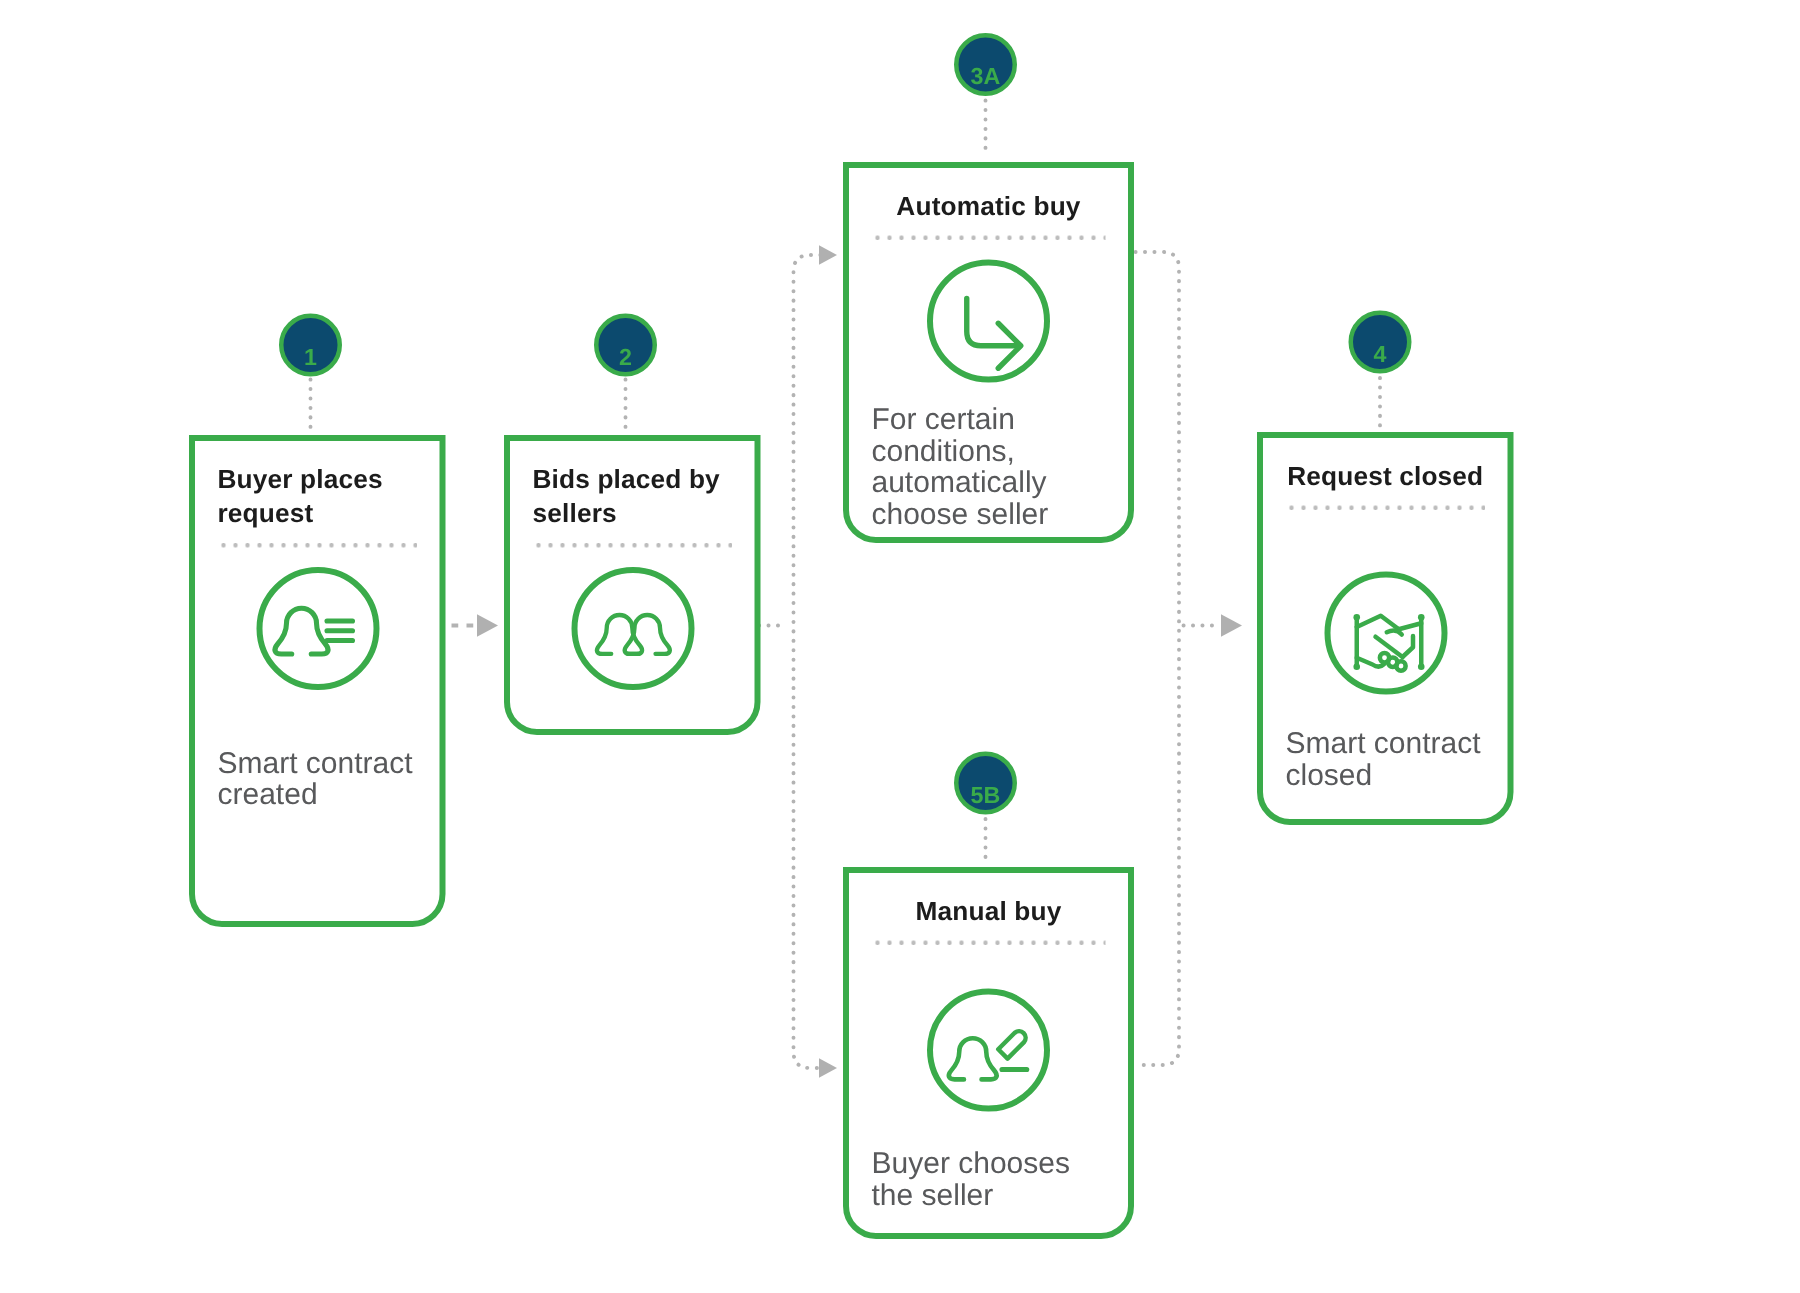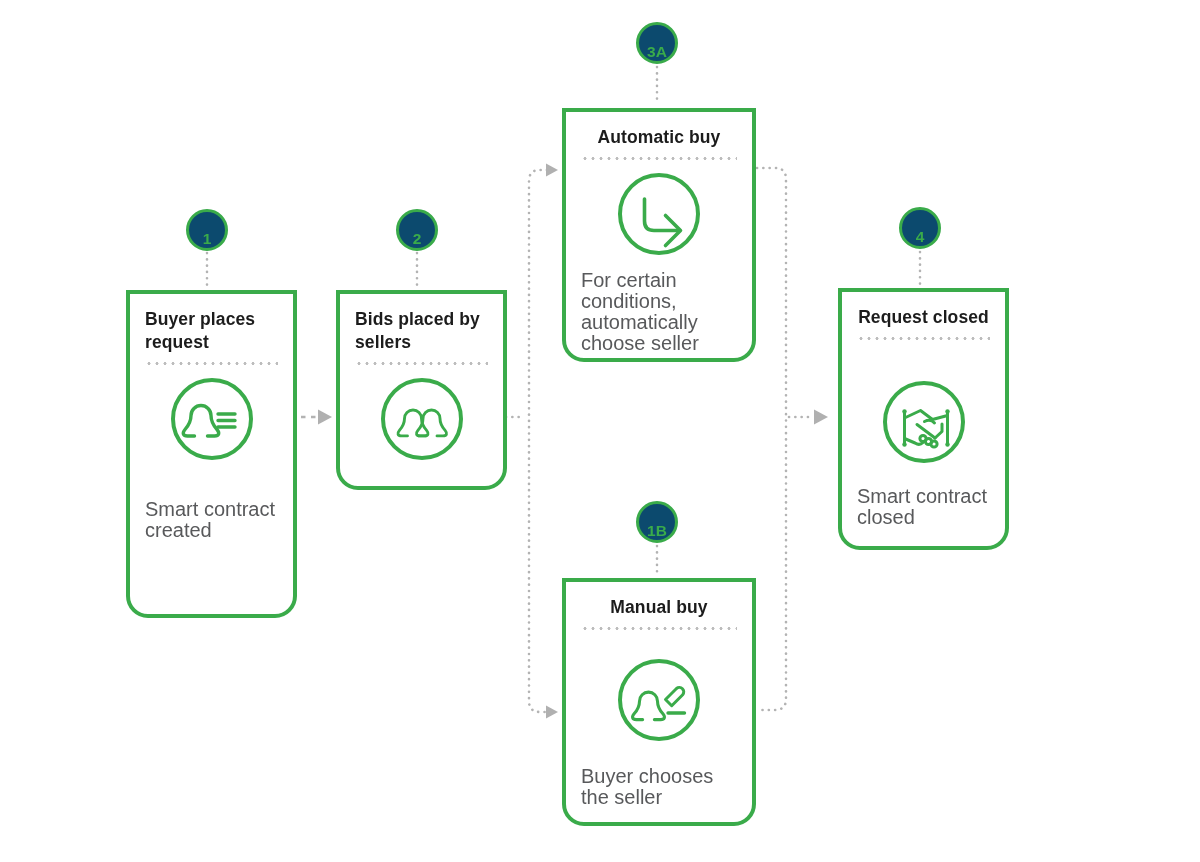--- a/index.html
+++ b/index.html
@@ -106,21 +106,21 @@
   <div class="badge b1">
       <span>1</span>
     </div>
   <div class="badge b2">
       <span>2</span>
     </div>
   <div class="badge b3a">
       <span>3A</span>
     </div>
   <div class="badge b3b">
-      <span>1B</span>
+      <span>5B</span>
     </div>
   <div class="badge b4">
       <span>4</span>
     </div>
 
   <div class="card c1">
     <div class="card-title">Buyer places request</div>
     <div class="separator"></div>
     <div class="icon-wrap">
       <svg class="icon-svg" width="84" height="84" viewBox="0 0 84 84">

